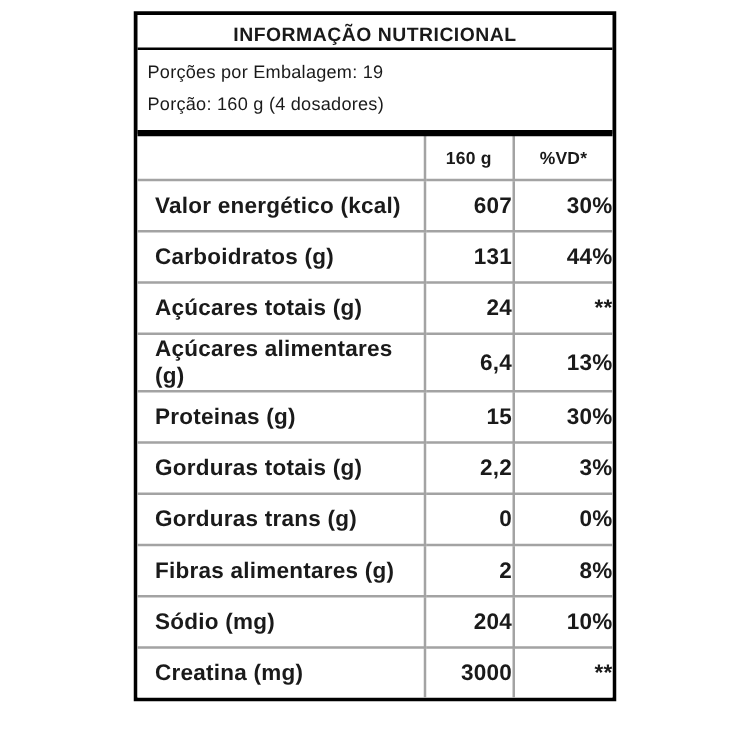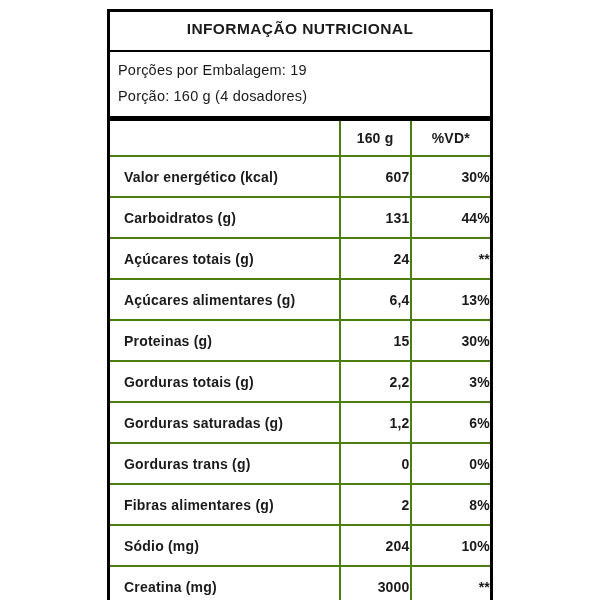--- a/index.html
+++ b/index.html
@@ -17,21 +17,21 @@
     width: 386px;
     margin: 9px auto 0 auto;
     border: 3px solid #000000;
     background: #ffffff;
   }
   .title {
     font-weight: bold;
     font-size: 15.5px;
     letter-spacing: 0.4px;
     text-align: center;
-    padding: 8px 4px 12px 4px;
+    padding: 8px 4px 0 4px;
     border-bottom: 2px solid #000000;
   }
   .servings {
     padding: 5px 8px 7px 8px;
     font-weight: normal;
     font-size: 14.5px;
   }
   .servings .line {
     line-height: 26px;
     letter-spacing: 0.2px;
@@ -40,23 +40,23 @@
     width: 100%;
     border-collapse: collapse;
     table-layout: fixed;
     border-top: 5px solid #000000;
   }
   table.nutrition col.c-name   { width: 60.4%; }
   table.nutrition col.c-amount { width: 18.7%; }
   table.nutrition col.c-dv     { width: 20.9%; }
   table.nutrition th,
   table.nutrition td {
-    border: 2px solid #4d7c0f;
+    border: 2px solid #a3a3a3;
     font-weight: bold;
-    font-size: 14px;
+    font-size: 18px;
     letter-spacing: 0.2px;
     background: #ffffff;
     vertical-align: middle;
   }
   table.nutrition th { height: 32px; font-size: 14px; }
   table.nutrition td { height: 37px; }
   table.nutrition th:first-child,
   table.nutrition td:first-child { border-left: none; text-align: left; padding-left: 14px; }
   table.nutrition th:last-child,
   table.nutrition td:last-child  { border-right: none; }
@@ -119,25 +119,20 @@
     <td class="num">15</td>
     <td class="num">30%</td>
   </tr>
 
   <tr>
     <td>Gorduras totais (g)</td>
     <td class="num">2,2</td>
     <td class="num">3%</td>
   </tr>
 
-  <tr>
-    <td>Gorduras saturadas (g)</td>
-    <td class="num">1,2</td>
-    <td class="num">6%</td>
-  </tr>
 
   <tr>
     <td>Gorduras trans (g)</td>
     <td class="num">0</td>
     <td class="num">0%</td>
   </tr>
 
   <tr>
     <td>Fibras alimentares (g)</td>
     <td class="num">2</td>

